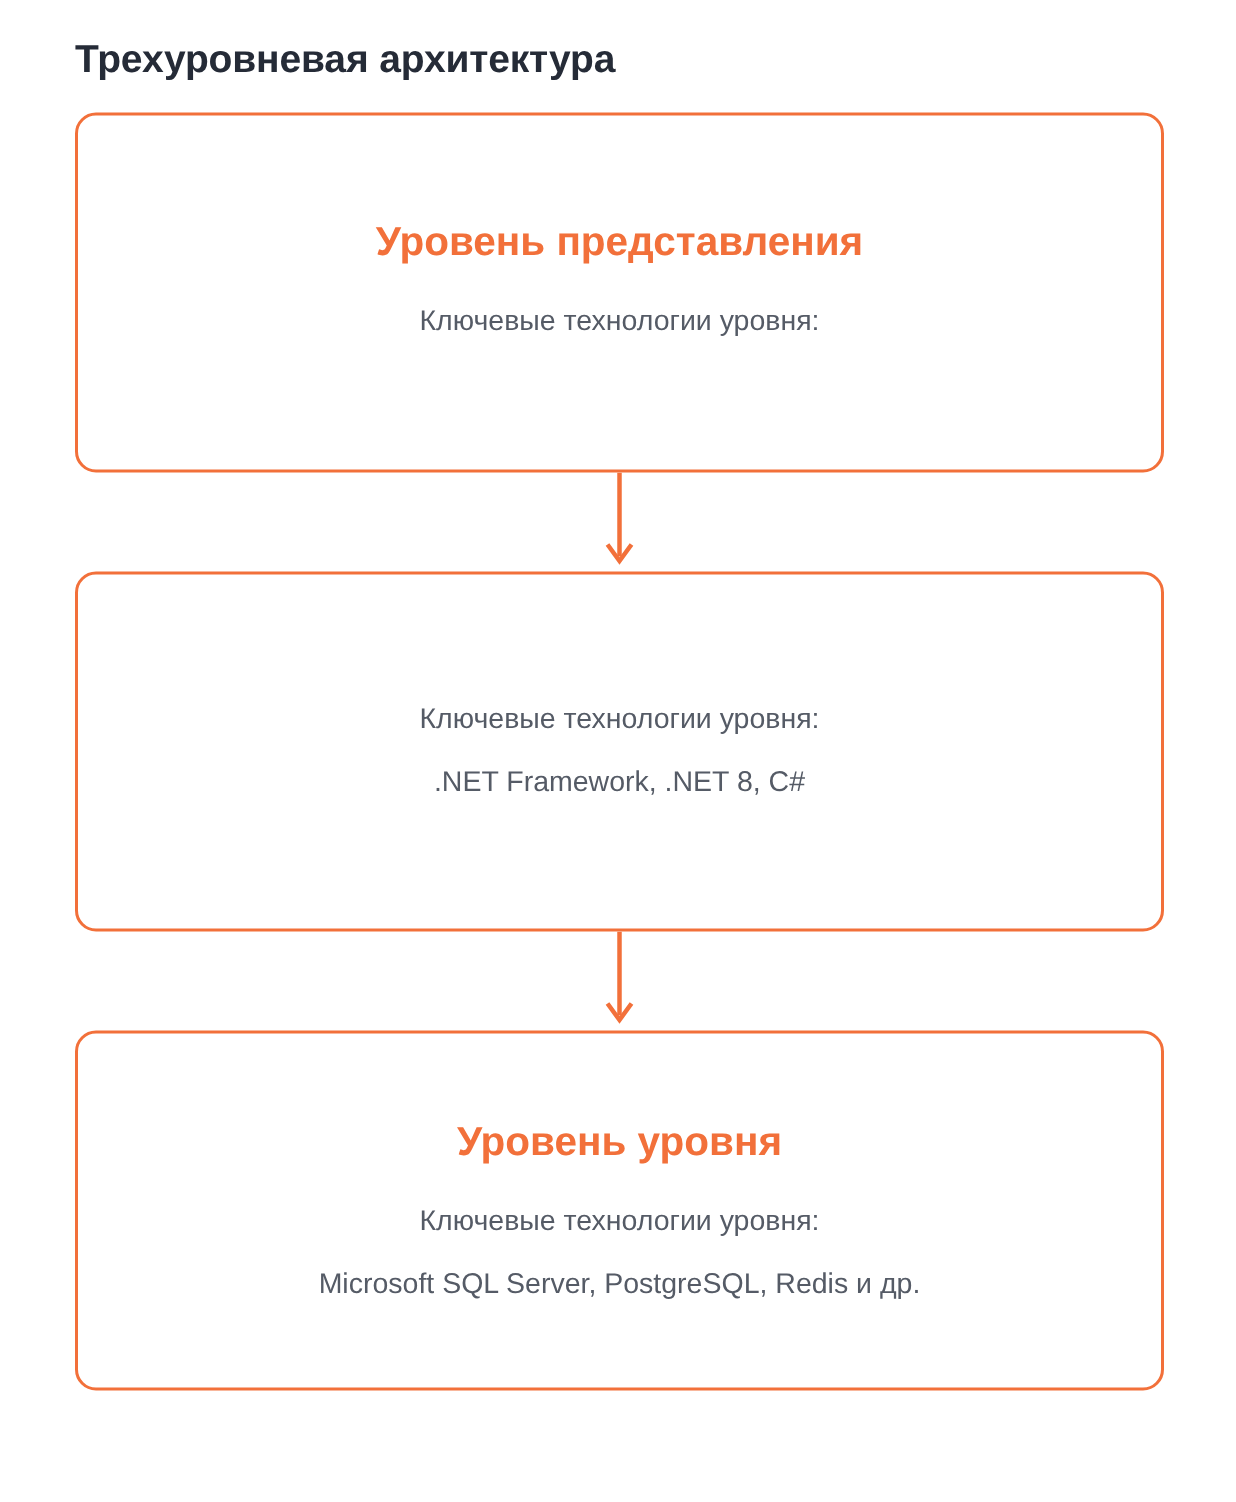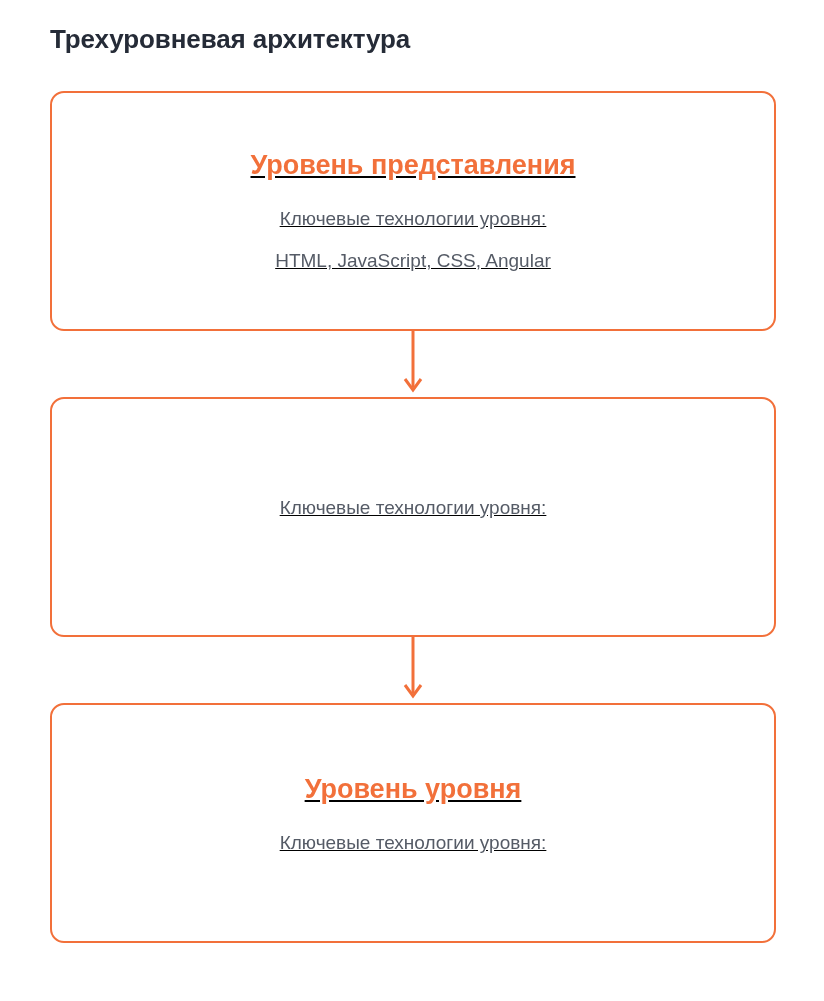--- a/index.html
+++ b/index.html
@@ -32,23 +32,22 @@
     font-weight: bold;
     color: #252b37;
     letter-spacing: -0.1px;
     white-space: nowrap;
   }
 
   
   .tier-stack {
     position: absolute;
     left: 50px;
-    top: 91px;
+    top: 75px;
     width: 726px;
-    text-decoration: underline;
   }
 
   .tier-box {
     position: relative;
     box-sizing: border-box;
     width: 726px;
     height: 240px;
     border: 2px solid #f2703a;
     border-radius: 14px;
     background: #ffffff;
@@ -107,40 +106,41 @@
 
 <div id="diagram-root">
 
   <div class="page-title">Трехуровневая архитектура</div>
 
   <div class="tier-stack">
 
     <div class="tier-box">
       <div class="tier-heading">Уровень представления</div>
       <div class="tier-caption">Ключевые технологии уровня:</div>
-      <div class="tier-techs">HTML, JavaScript, CSS, Angular</div>
     </div>
 
     <div class="connector">
       <svg width="726" height="66" viewBox="0 0 726 66" xmlns="http://www.w3.org/2000/svg">
         <line x1="363" y1="0" x2="363" y2="56" stroke="#f2703a" stroke-width="3"></line>
         <polyline points="355,48 363,59 371,48" fill="none" stroke="#f2703a" stroke-width="3" stroke-linecap="butt" stroke-linejoin="miter"></polyline>
       </svg>
     </div>
 
     <div class="tier-box">
       <div class="tier-caption">Ключевые технологии уровня:</div>
+      <div class="tier-techs">.NET Framework, .NET 8, C#</div>
     </div>
 
     <div class="connector">
       <svg width="726" height="66" viewBox="0 0 726 66" xmlns="http://www.w3.org/2000/svg">
         <line x1="363" y1="0" x2="363" y2="56" stroke="#f2703a" stroke-width="3"></line>
         <polyline points="355,48 363,59 371,48" fill="none" stroke="#f2703a" stroke-width="3" stroke-linecap="butt" stroke-linejoin="miter"></polyline>
       </svg>
     </div>
 
     <div class="tier-box">
       <div class="tier-heading">Уровень уровня</div>
       <div class="tier-caption">Ключевые технологии уровня:</div>
+      <div class="tier-techs">Microsoft SQL Server, PostgreSQL, Redis и др.</div>
     </div>
 
   </div>
 </div>
 
 </body></html>

